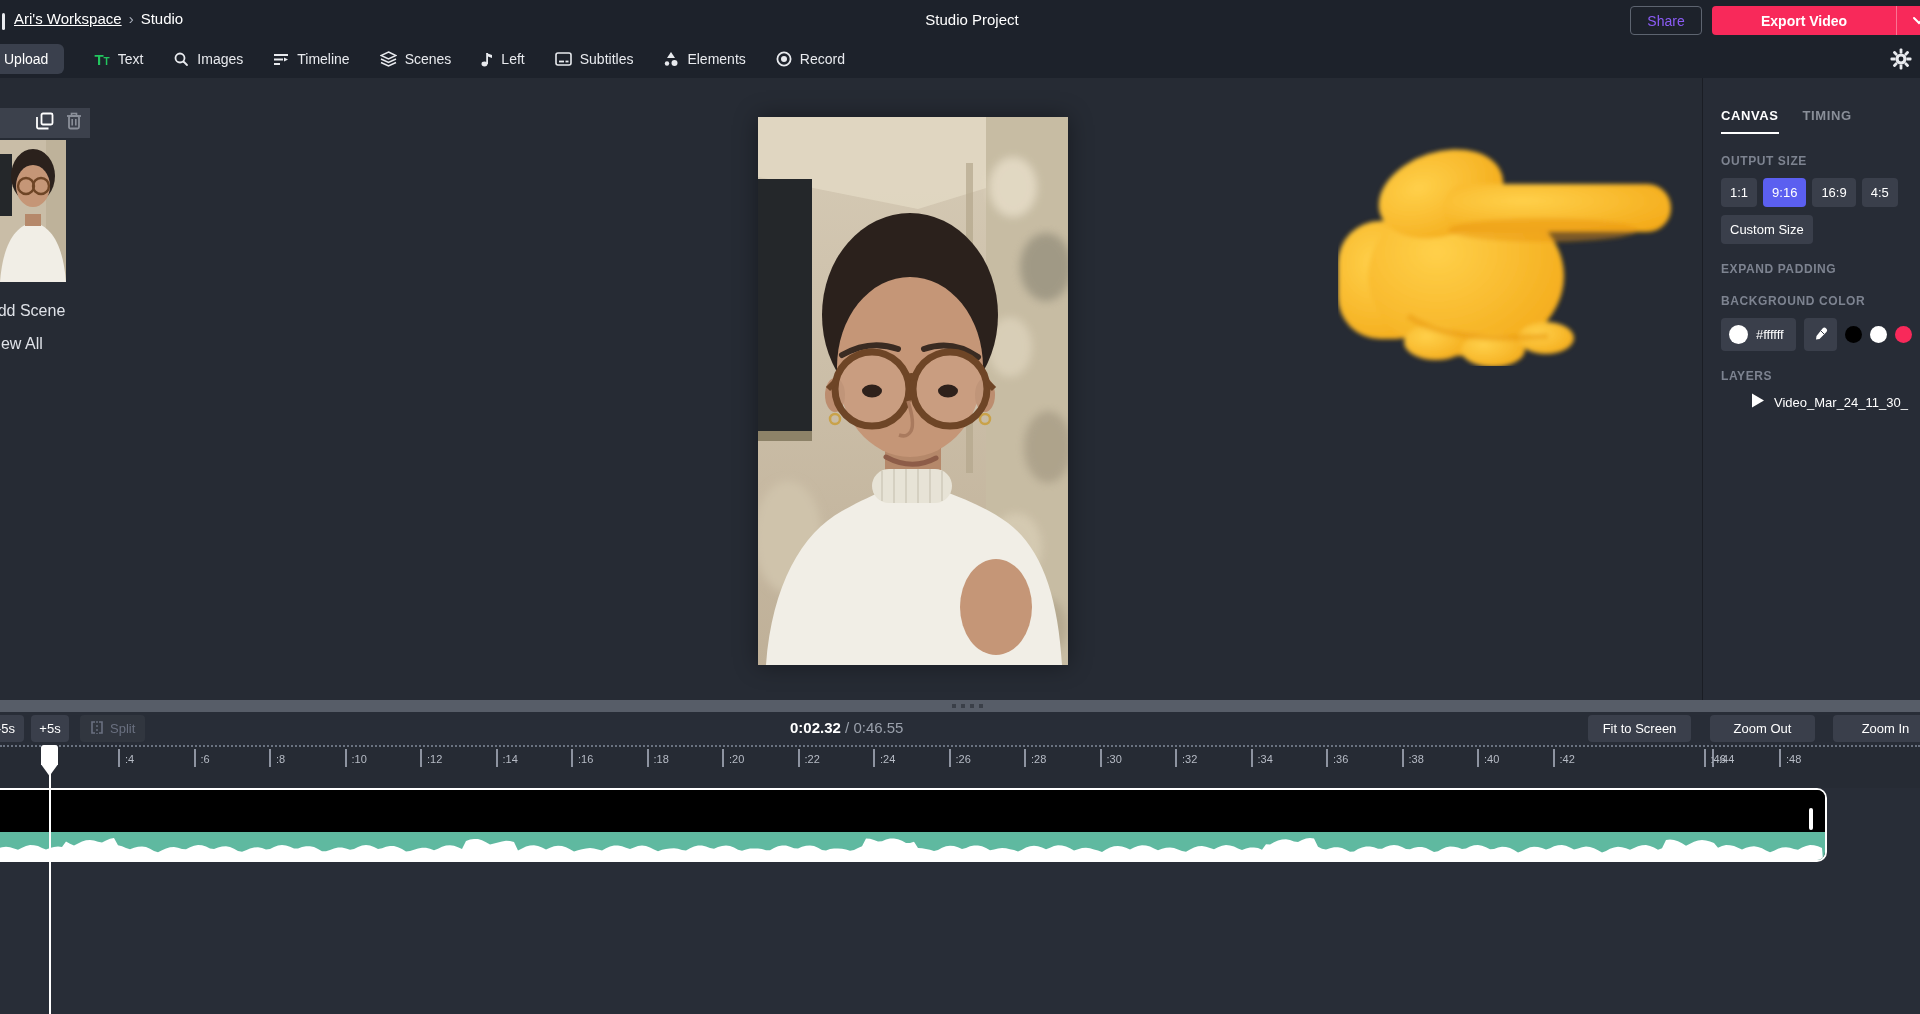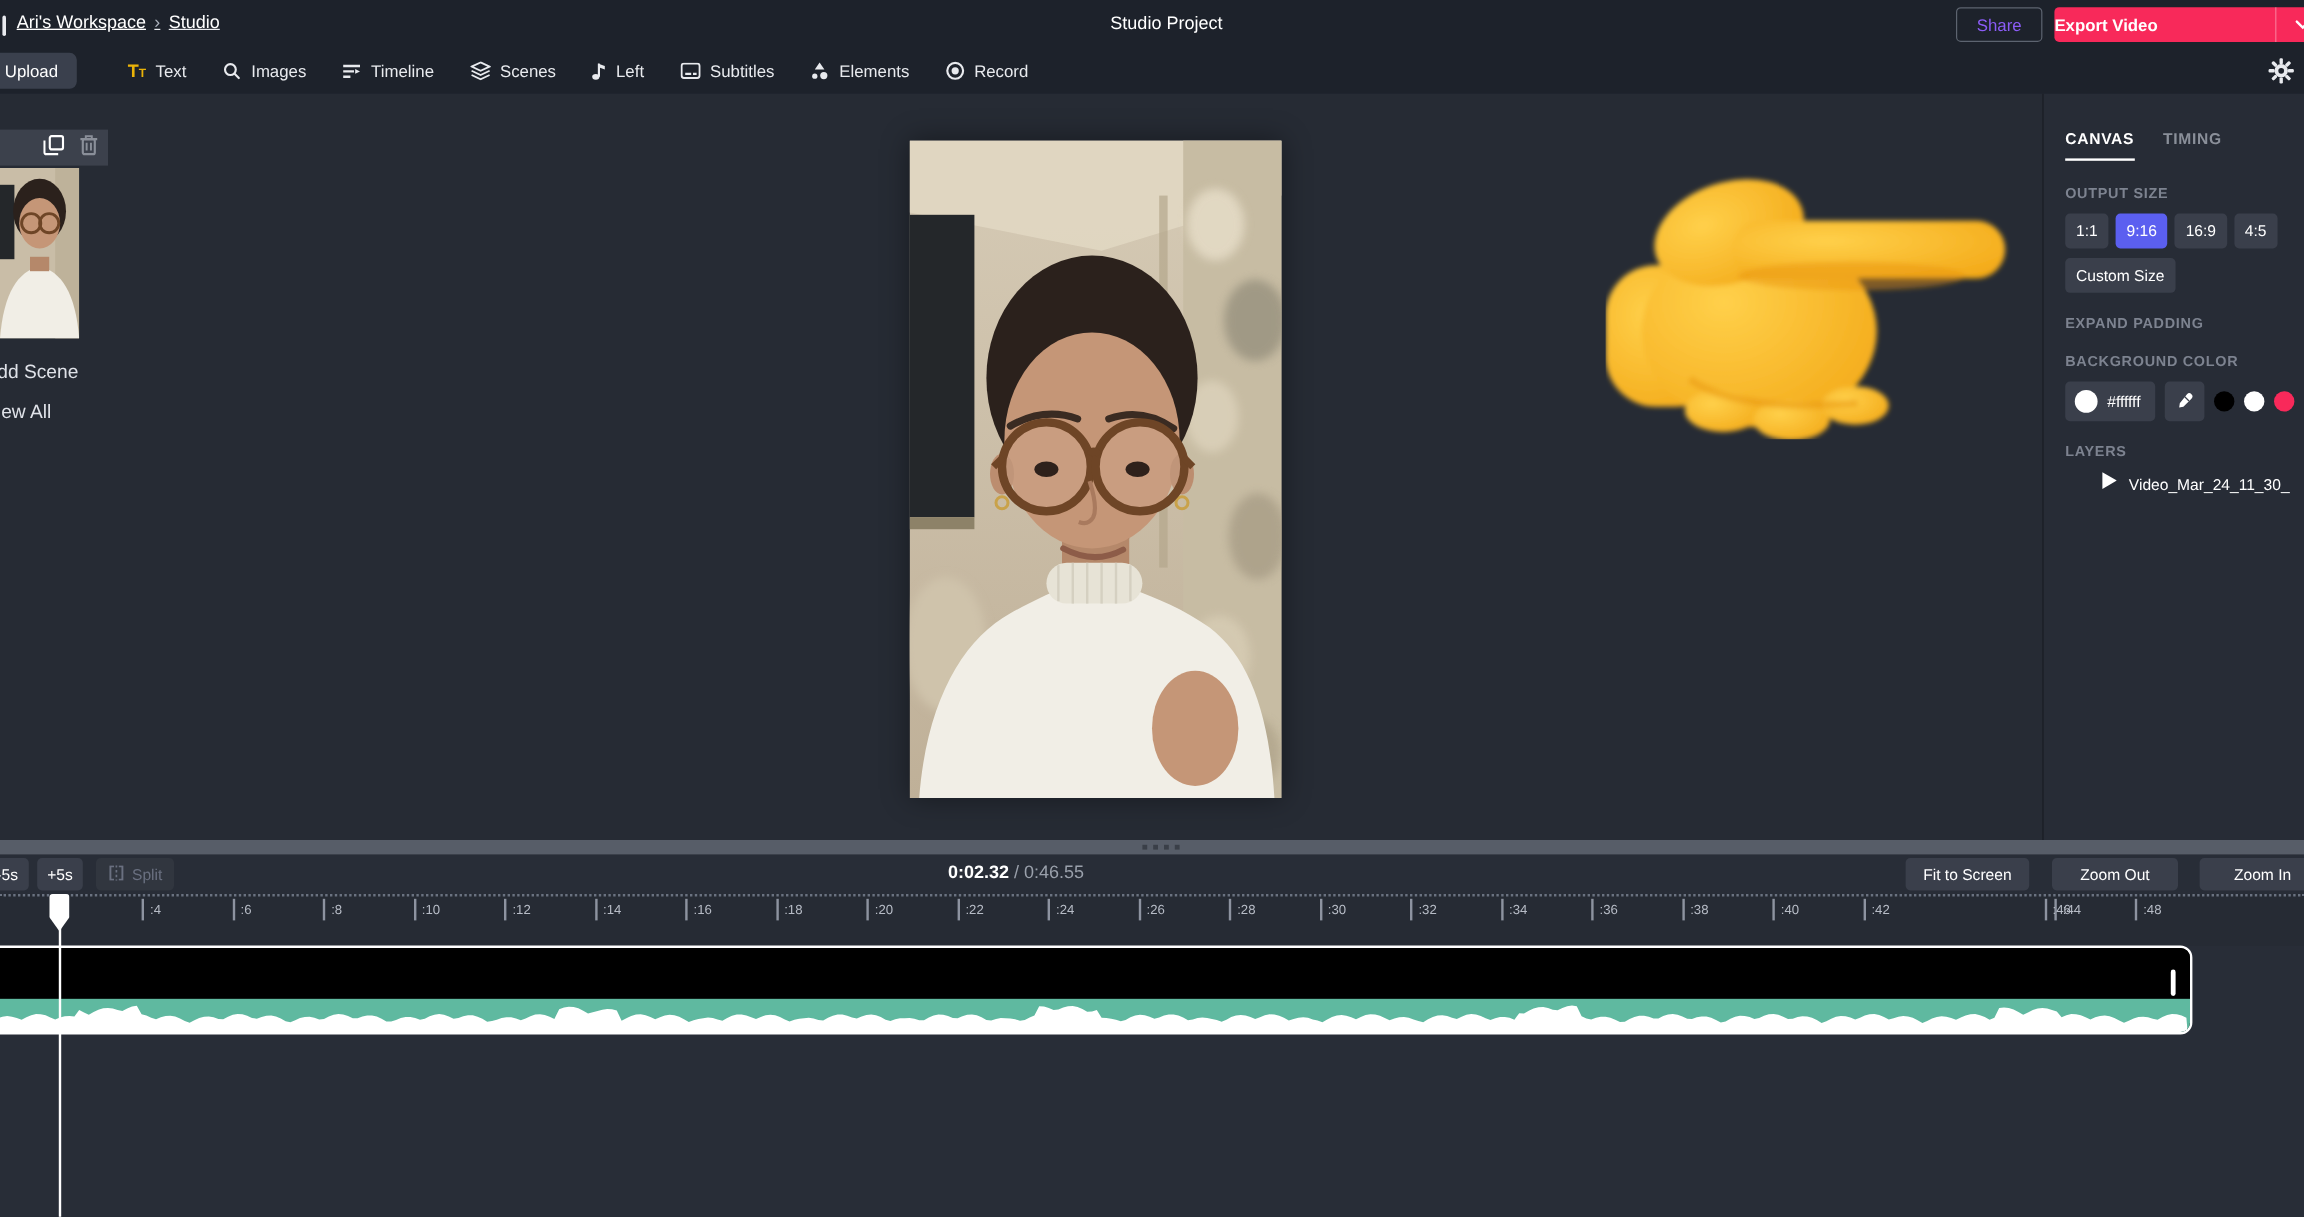--- a/index.html
+++ b/index.html
@@ -2,41 +2,41 @@
 <html><head>
 <meta charset="utf-8">
 <style>
   * { margin:0; padding:0; box-sizing:border-box; }
   html,body { width:1920px; height:1014px; overflow:hidden; background:#262b34;
     font-family:"Liberation Sans", sans-serif; color:#e8eaee; }
 
   
   .topbar { position:absolute; left:0; top:0; width:1920px; height:40px; background:#1d222b; z-index:30; }
   .logo-sliver { position:absolute; left:2px; top:13px; width:3px; height:17px; background:#e8eaee; border-radius:2px; }
-  .breadcrumb { position:absolute; left:14px; top:10px; font-size:15px; display:flex; gap:7px; align-items:center;text-decoration:underline; }
+  .breadcrumb { position:absolute; left:14px; top:10px; font-size:15px; display:flex; gap:7px; align-items:center; }
   .breadcrumb .ws { color:#fff; text-decoration:underline; cursor:pointer; }
   .breadcrumb .sep { color:#aab0bb; }
   .breadcrumb .cur { color:#fff; }
   .proj-title { position:absolute; left:872px; top:11px; width:200px; text-align:center; font-size:15px; color:#fff; }
   .share-btn { position:absolute; left:1630px; top:6px; width:72px; height:29px; border:1px solid #5d6470;
     border-radius:4px; color:#8b5cf6; font-size:14px; display:flex; align-items:center; justify-content:center; cursor:pointer; }
   .export-btn { position:absolute; left:1712px; top:6px; width:230px; height:29px; background:#f8295a;
     border-radius:4px 0 0 4px; display:flex; align-items:center; cursor:pointer; }
-  .export-btn .lbl { flex:0 0 184px; font-size:14px; font-weight:bold; color:#fff; }
+  .export-btn .lbl { flex:0 0 184px; text-align:center; font-size:14px; font-weight:bold; color:#fff; }
   .export-btn .div { width:1px; height:29px; background:rgba(255,255,255,.35); }
   .export-btn .chev { width:44px; display:flex; justify-content:center; }
 
   
   .toolbar { position:absolute; left:0; top:40px; width:1920px; height:38px; background:#1d222b;
     display:flex; align-items:center; z-index:29; }
   .tb-tab { height:30px; margin-left:-12px; padding:0 16px; background:#3a404d; border-radius:6px;
     display:flex; align-items:center; font-size:14px; color:#fff; cursor:pointer; }
   .tb-item { display:flex; align-items:center; gap:8px; margin-left:30px; font-size:14px; color:#e8eaee; cursor:pointer; }
   .tb-item svg { display:block; }
-  .txt-icon { font-weight:bold; color:#eab308; font-size:15px; line-height:1;margin-left:12px; }
+  .txt-icon { font-weight:bold; color:#22c55e; font-size:15px; line-height:1; }
   .txt-icon .small { font-size:10px; }
   .gear-btn { position:absolute; left:1890px; top:8px; cursor:pointer; }
 
   
   .main { position:absolute; left:0; top:78px; width:1920px; height:622px; }
   .canvas-area { position:absolute; left:0; top:0; width:1702px; height:622px; background:#262b34; overflow:hidden; }
 
   
   .scene-toolbar { position:absolute; left:0; top:30px; width:90px; height:30px; background:#3c414c;
     display:flex; align-items:center; justify-content:flex-end; gap:12px; padding-right:8px; }

